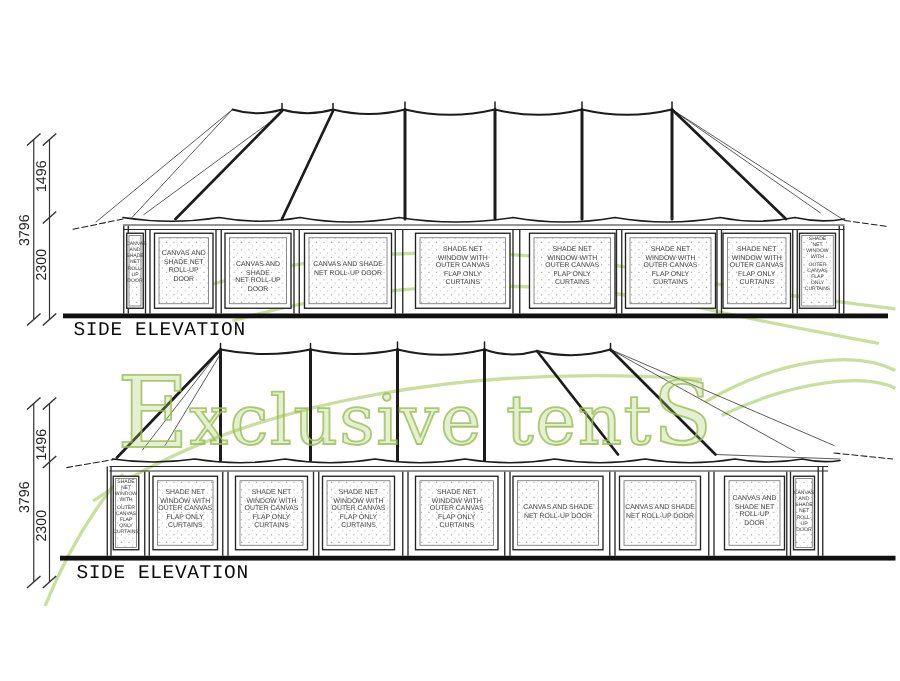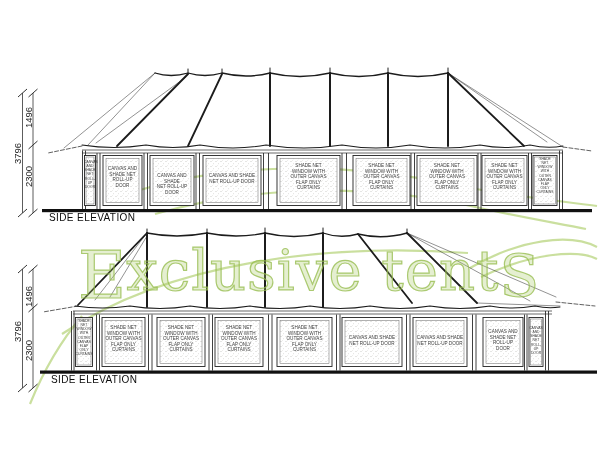--- a/index.html
+++ b/index.html
@@ -3,27 +3,27 @@
 <meta charset="utf-8">
 <style>
   html,body{margin:0;padding:0;background:#ffffff;}
   #sheet{position:relative;width:600px;height:454px;background:#ffffff;overflow:hidden;
          font-family:"Liberation Sans",sans-serif;}
   #linework{position:absolute;left:0;top:0;}
   .plabel{position:absolute;white-space:pre-line;text-align:center;color:#3f3f3f;
           line-height:1.22;font-family:"Liberation Sans",sans-serif;}
   .dlabel{position:absolute;width:40px;text-align:center;font-size:9.5px;color:#1e1e1e;
           transform:rotate(-90deg);font-family:"Liberation Sans",sans-serif;}
-  .etitle{position:absolute;font-size:10px;color:#0b0b0b;letter-spacing:0.4px;
-          font-family:Liberation Sans, sans-serif;}
+  .etitle{position:absolute;font-size:13px;color:#0b0b0b;letter-spacing:0.4px;
+          font-family:Liberation Mono, monospace;}
   #watermark{position:absolute;left:78px;top:243px;display:flex;align-items:flex-start;
              pointer-events:none;font-family:"DejaVu Serif",serif;
              color:rgba(170,203,102,0.30);-webkit-text-stroke:1.2px rgba(150,188,78,0.78);}
   #watermark .wm-cap{font-size:66px;line-height:1;}
-  #watermark .wm-body{font-size:56px;line-height:1;letter-spacing:1px;}
+  #watermark .wm-body{font-size:46px;line-height:1;margin-top:14px;letter-spacing:1px;}
   #watermark .wm-tail{font-size:58px;line-height:1;margin-top:4px;}
 </style>
 </head>
 <body>
 
 <div id="sheet">
 
   <svg id="linework" width="600" height="454" viewBox="0 0 600 454">
     <defs>
       <pattern id="stip" width="5" height="5" patternUnits="userSpaceOnUse">

